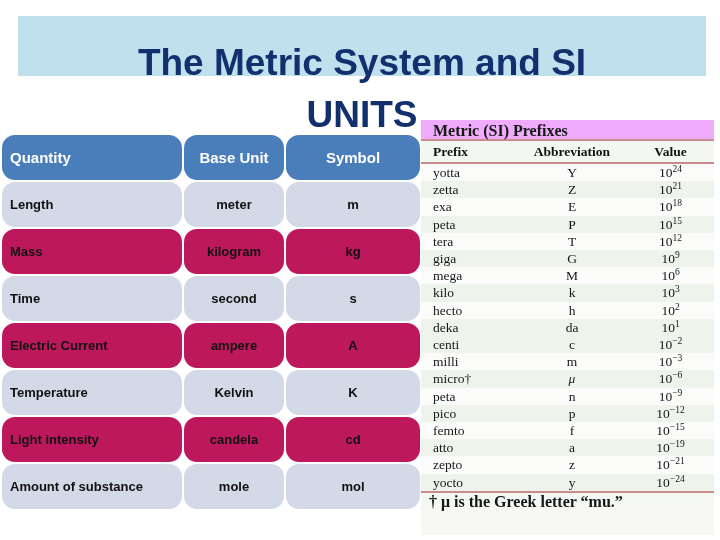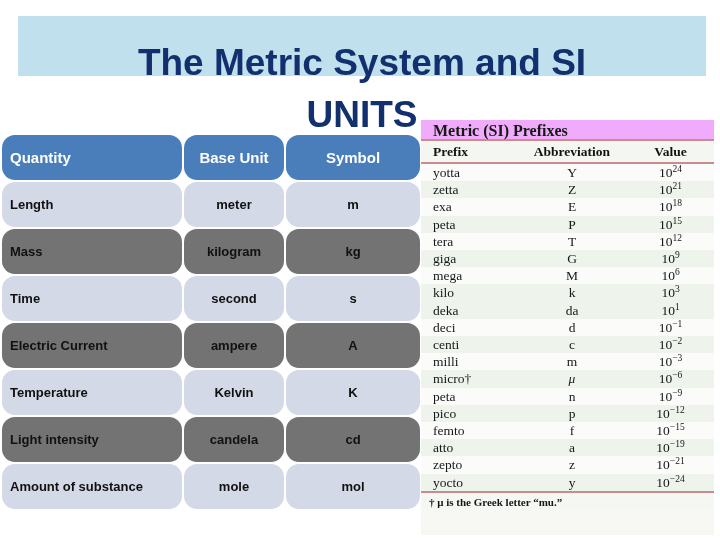--- a/index.html
+++ b/index.html
@@ -82,21 +82,21 @@
   }
   #base-units-table th.h-qty { text-align: left;   padding-left: 8px; }
   #base-units-table th.h-unit,
   #base-units-table th.h-sym { }
 
   #base-units-table td.q { text-align: left; padding-left: 8px; }
   #base-units-table td.u,
   #base-units-table td.s { text-align: center; }
 
   #base-units-table tbody tr.odd  td { background: #d3d9e7; }
-  #base-units-table tbody tr.even td { background: #737373; }
+  #base-units-table tbody tr.even td { background: #be185d; }
 
   
   #base-units-table td, #base-units-table th {
     transform-origin: left center;
   }
 
   
   #prefixes-panel {
     position: absolute;
     left: 421px;
@@ -161,21 +161,21 @@
     vertical-align: super;
     line-height: 0;
   }
   .mu { font-style: italic; font-family: "Liberation Serif", serif; }
 
   #prefixes-footnote {
     border-top: 2px solid #c98b8b;
     background: #f5f7f2;
     font-family: "Liberation Serif", serif;
     font-weight: bold;
-    font-size: 11px;
+    font-size: 16px;
     color: #14181a;
     height: 18px;
     line-height: 18px;
     padding-left: 8px;
     box-sizing: border-box;
     white-space: nowrap;
   }
 </style>
 </head>
 <body>
@@ -287,29 +287,29 @@
         <tr class="r-odd">
           <td class="p-name">mega</td>
           <td class="p-abbr">M</td>
           <td class="p-value"><span>10</span><sup>6</sup></td>
         </tr>
         <tr class="r-even">
           <td class="p-name">kilo</td>
           <td class="p-abbr">k</td>
           <td class="p-value"><span>10</span><sup>3</sup></td>
         </tr>
+        <tr class="r-odd">
+          <td class="p-name">hecto</td>
+          <td class="p-abbr">h</td>
+          <td class="p-value"><span>10</span><sup>2</sup></td>
+        </tr>
         <tr class="r-even">
           <td class="p-name">deka</td>
           <td class="p-abbr">da</td>
           <td class="p-value"><span>10</span><sup>1</sup></td>
-        </tr>
-        <tr class="r-odd">
-          <td class="p-name">deci</td>
-          <td class="p-abbr">d</td>
-          <td class="p-value"><span>10</span><sup>−1</sup></td>
         </tr>
         <tr class="r-even">
           <td class="p-name">centi</td>
           <td class="p-abbr">c</td>
           <td class="p-value"><span>10</span><sup>−2</sup></td>
         </tr>
         <tr class="r-odd">
           <td class="p-name">milli</td>
           <td class="p-abbr">m</td>
           <td class="p-value"><span>10</span><sup>−3</sup></td>

